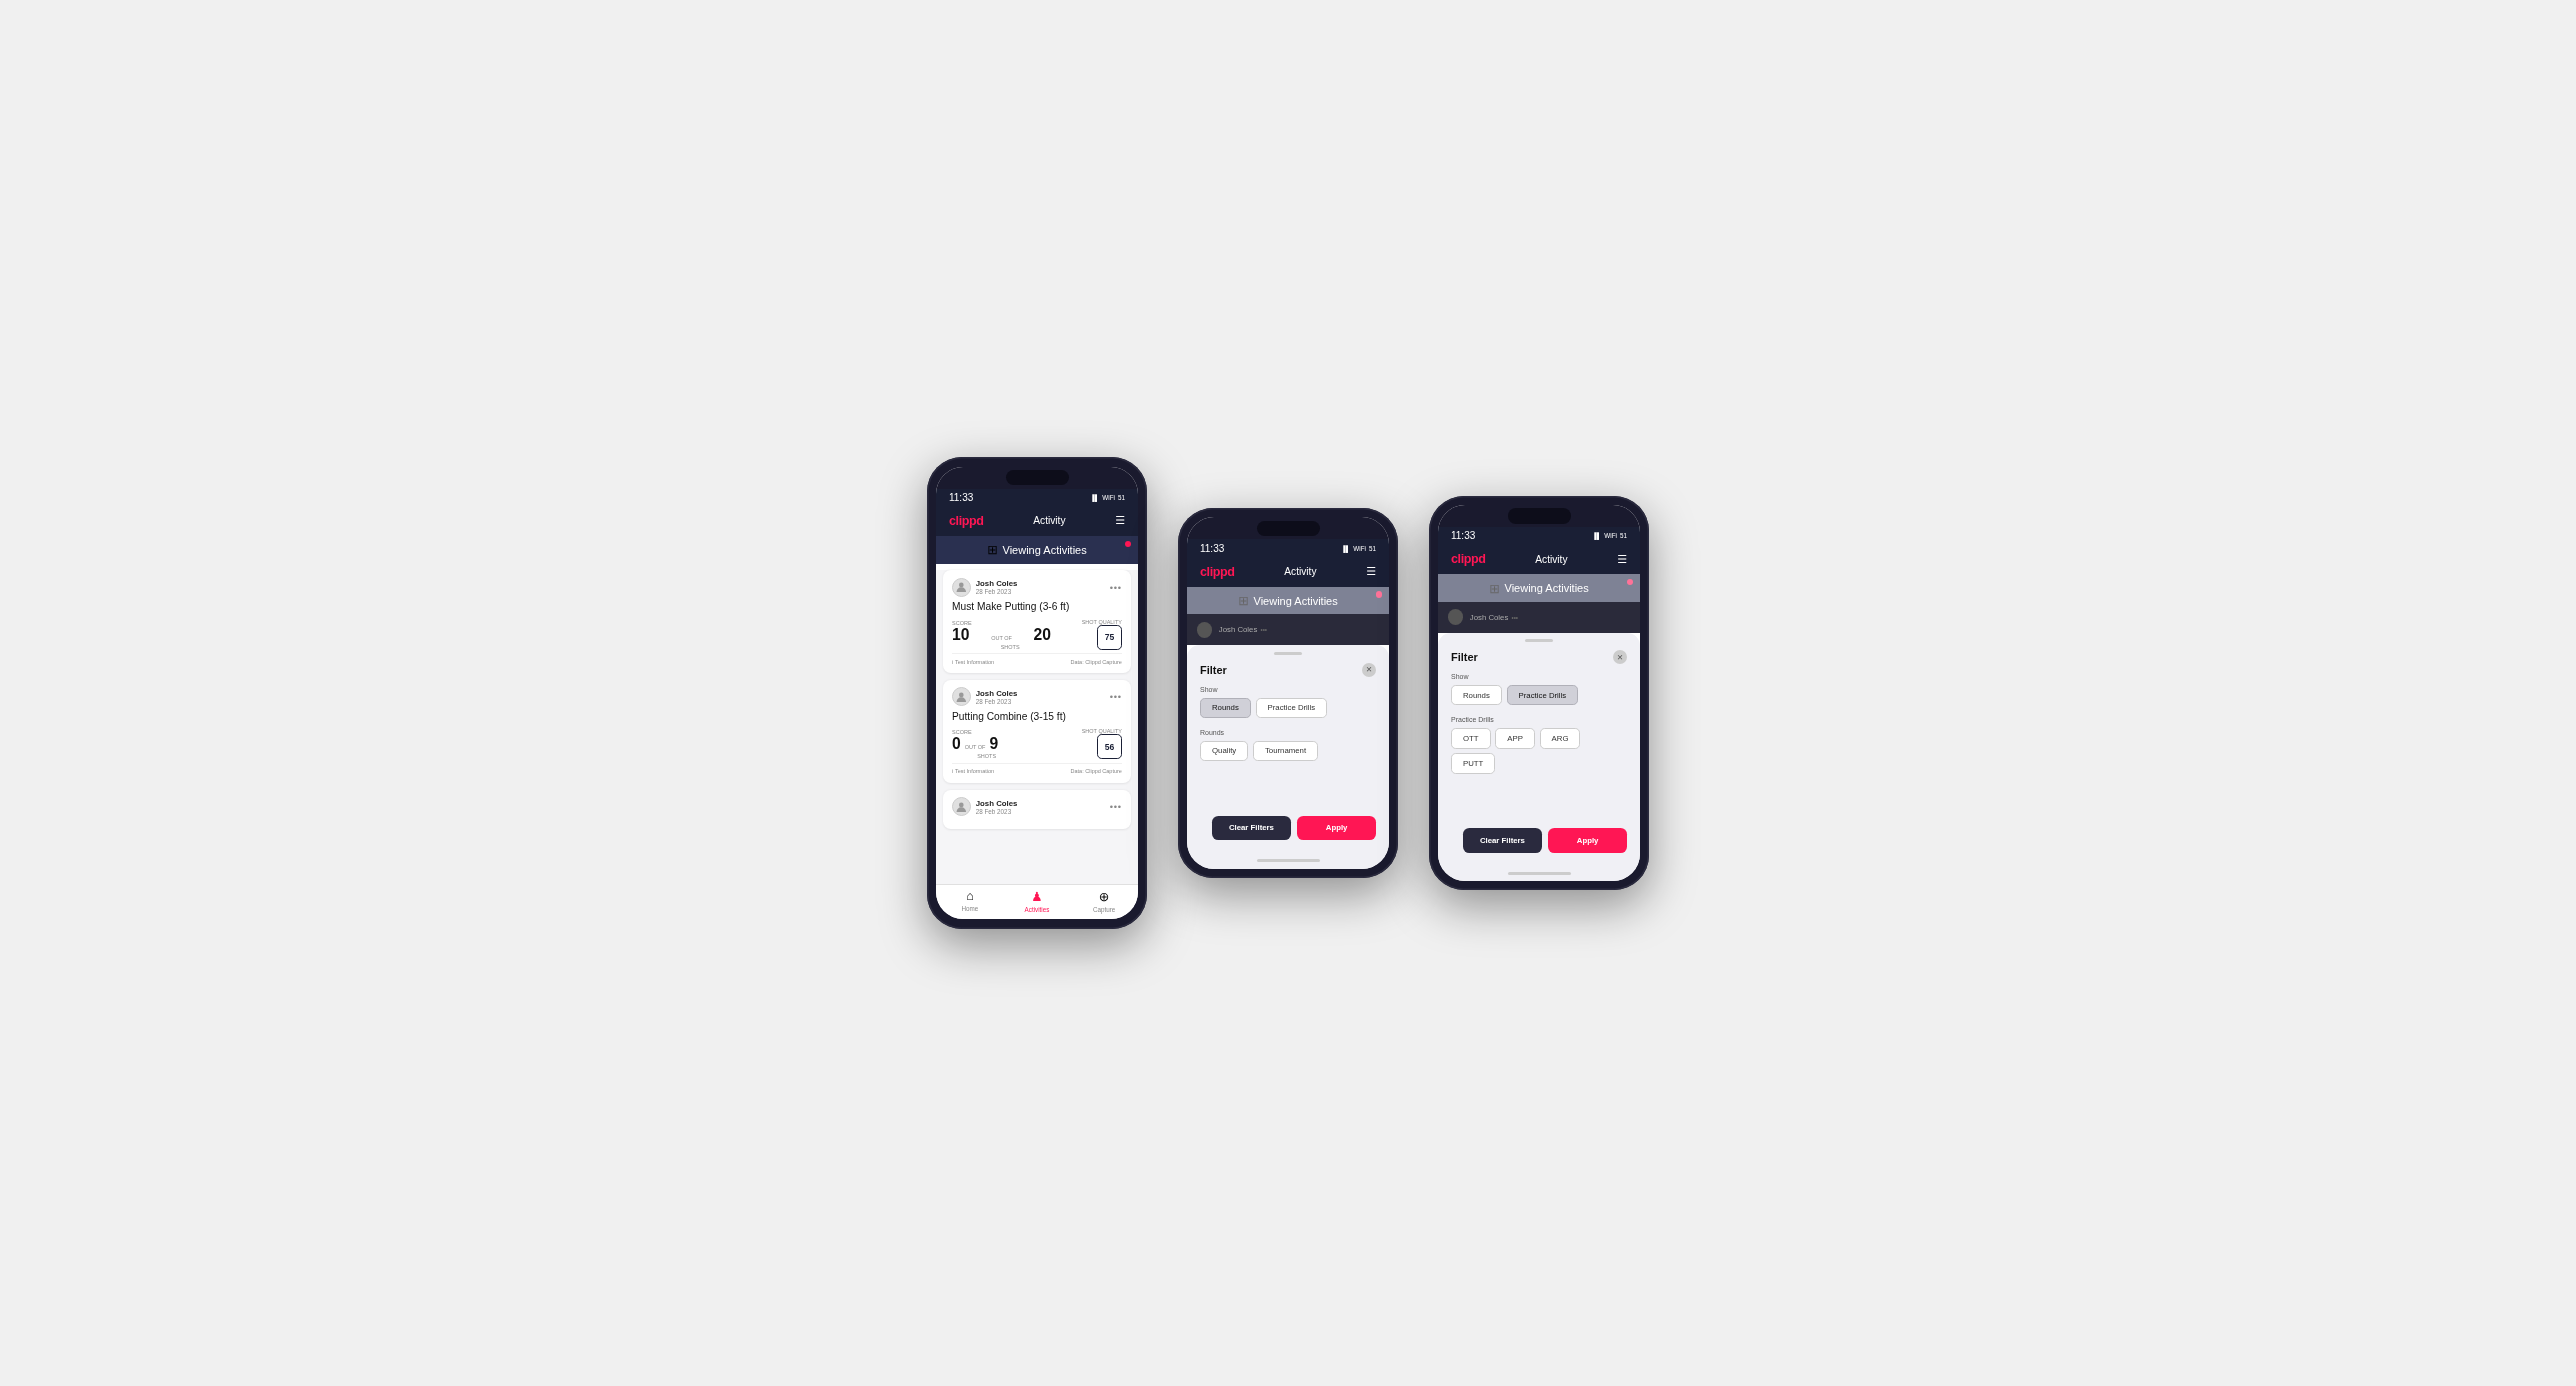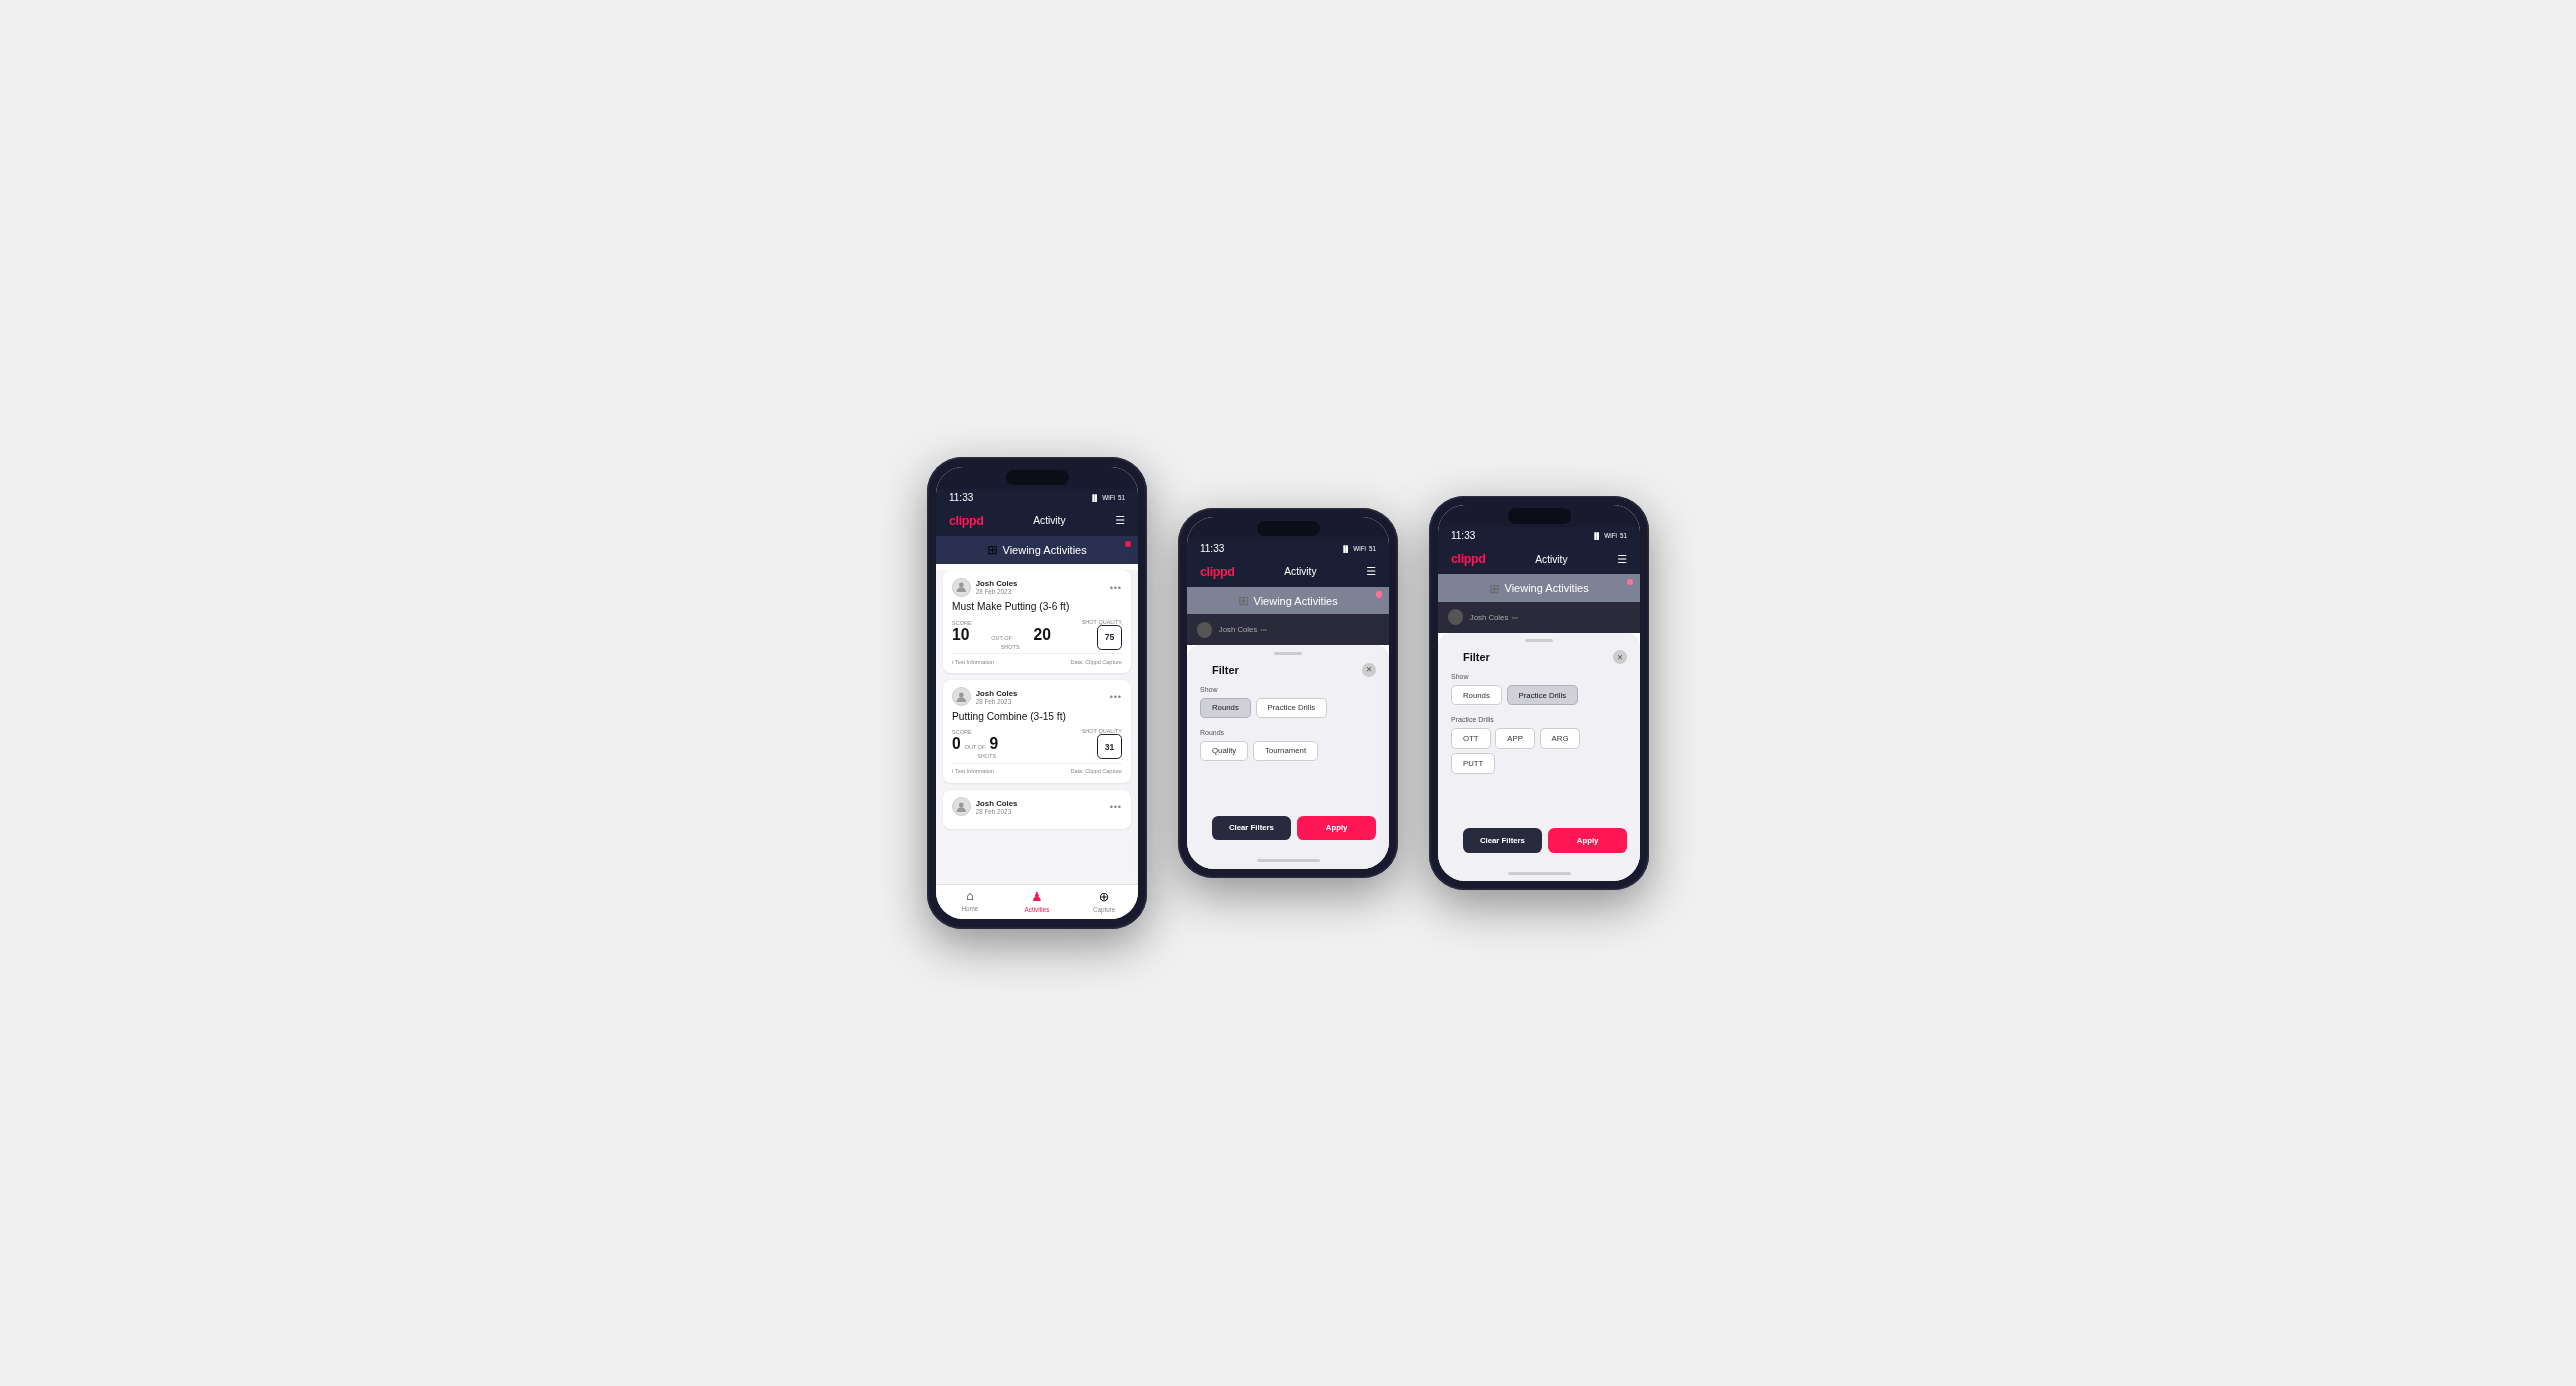--- a/index.html
+++ b/index.html
@@ -273,21 +273,20 @@
     .filter-header {
       display: flex;
       justify-content: space-between;
       align-items: center;
       margin-bottom: 9.4px;
     }
     .filter-title {
       font-size: 11px;
       font-weight: 700;
       color: #111;
-      margin-left: 12px;
     }
     .filter-close {
       width: 14px;
       height: 14px;
       border-radius: 50%;
       background: #ccc;
       display: flex;
       align-items: center;
       justify-content: center;
       font-size: 7.8px;
@@ -444,21 +443,21 @@
                 <span class="stat-out-of">OUT OF</span>
                 <span class="stat-value-sm">9</span>
               </div>
               <div style="display:flex;gap:1.6px;">
                 <span style="width:23.5px;display:inline-block;"></span>
                 <div class="stat-label">Shots</div>
               </div>
             </div>
             <div>
               <div class="stat-label" style="text-align:center;">Shot Quality</div>
-              <div class="shot-quality-badge">31</div>
+              <div class="shot-quality-badge">56</div>
             </div>
           </div>
           <div class="card-footer">
             <span class="footer-info">ℹ Test Information</span>
             <span class="footer-data">Data: Clippd Capture</span>
           </div>
         </div>
 
         <div class="activity-card" style="min-height:28px;">
           <div class="card-header">

